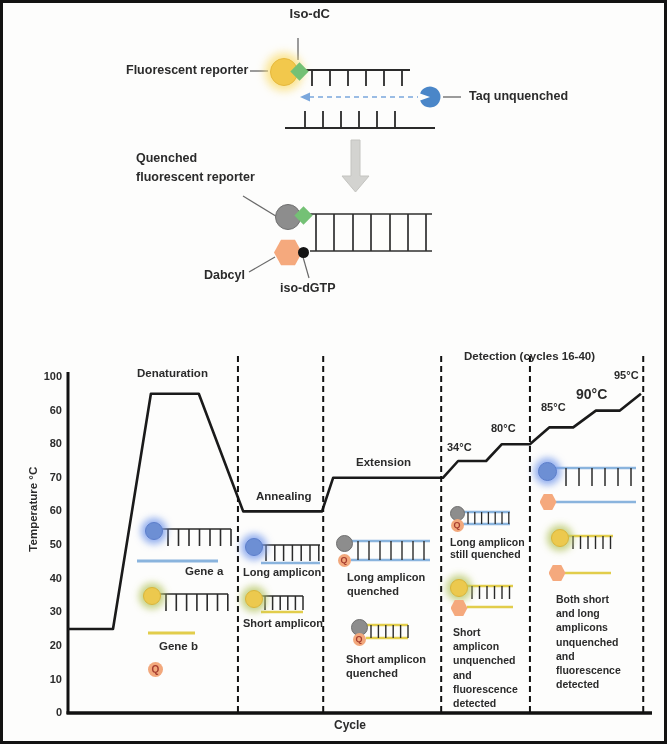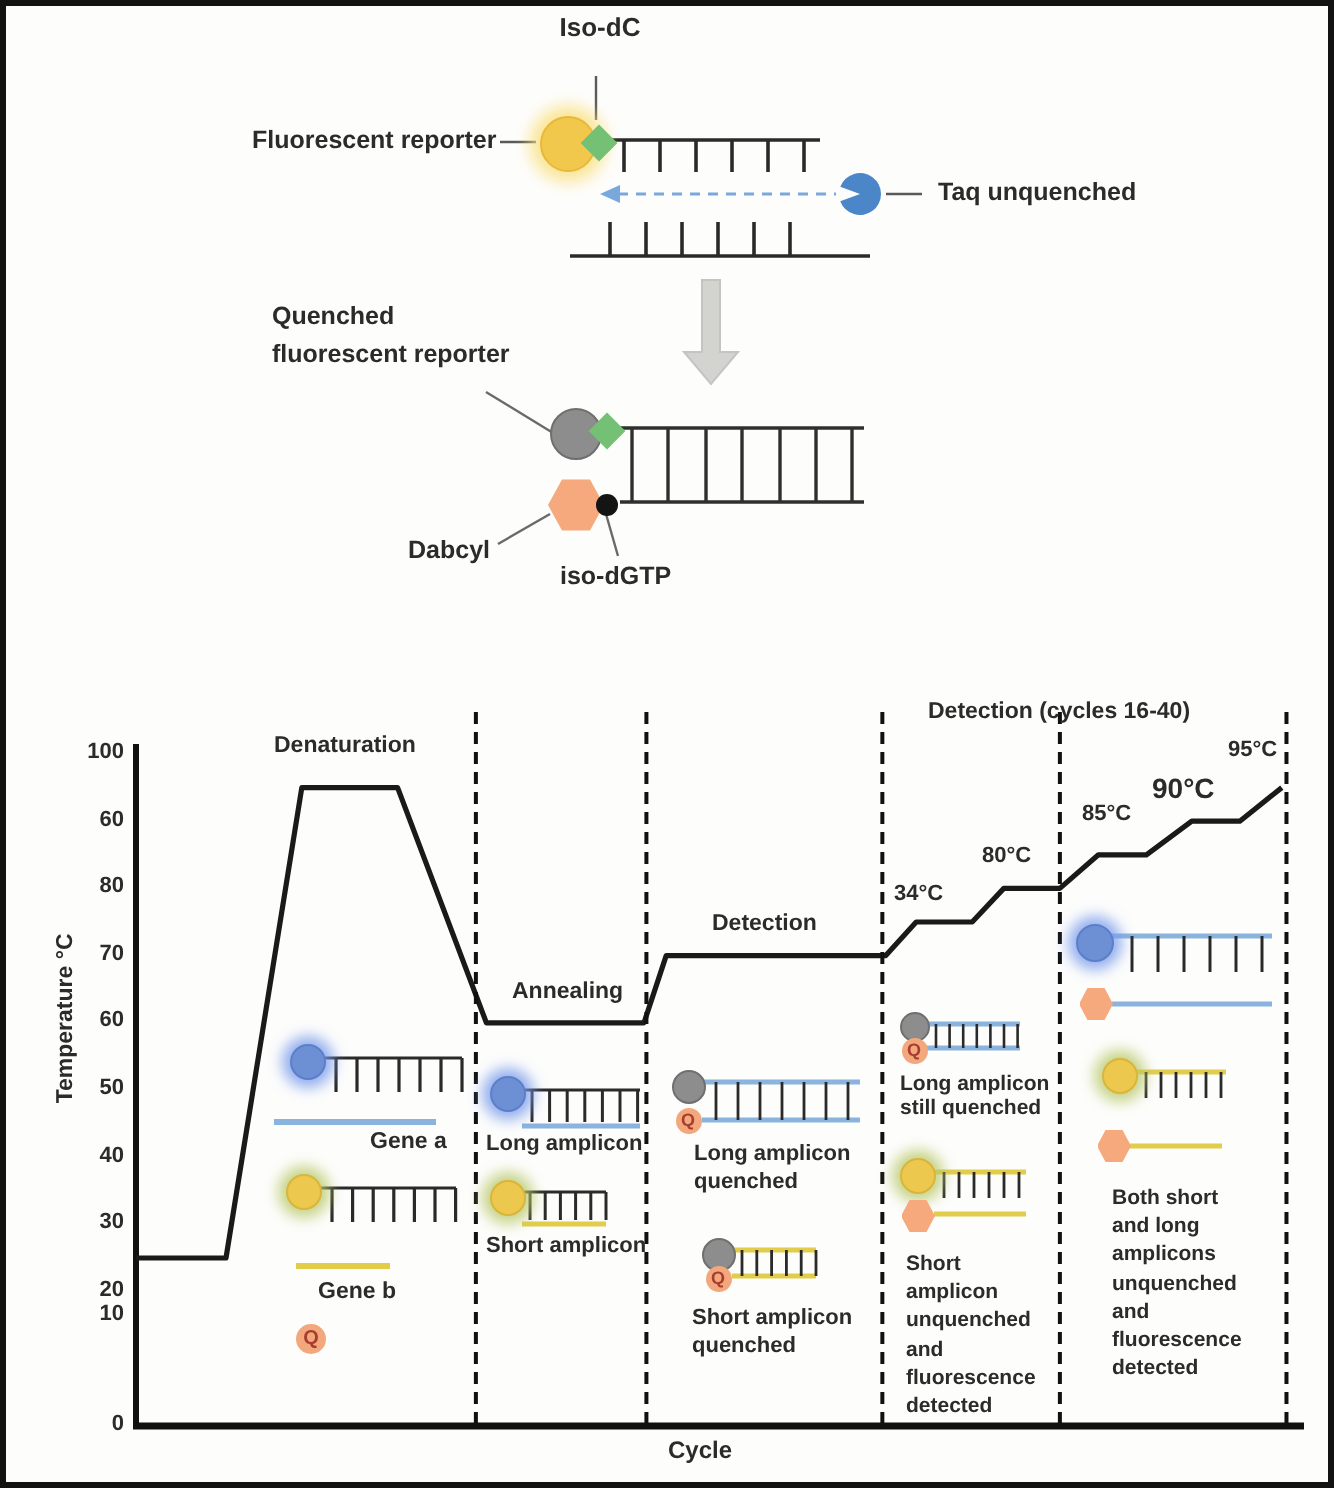--- a/index.html
+++ b/index.html
@@ -226,49 +226,49 @@
   <div class="dot gray-circ" style="left:449.5px;top:505.5px;width:13px;height:13px"></div>
   <div class="qbadge" style="left:450.5px;top:518.5px;width:13px;height:13px;font-size:9px;line-height:13px">Q</div>
   <div class="dot glow-yellow" style="left:450px;top:579px;width:16px;height:16px"></div>
   <div class="hex" style="left:450.5px;top:599.5px;width:17px;height:17px"></div>
 
   <div class="dot glow-blue" style="left:537.5px;top:461.5px;width:17px;height:17px"></div>
   <div class="hex" style="left:539.5px;top:493.5px;width:17px;height:17px"></div>
   <div class="dot glow-yellow" style="left:551px;top:529px;width:16px;height:16px"></div>
   <div class="hex" style="left:548.5px;top:564.5px;width:17px;height:17px"></div>
 
-  <div class="lbl" style="left:270px;top:6px;width:60px;text-align:center;font-size:13px">Iso-dC</div>
+  <div class="lbl" style="left:270px;top:6px;width:60px;text-align:right;font-size:13px">Iso-dC</div>
   <div class="lbl" style="left:126px;top:63px;font-size:12.5px">Fluorescent reporter</div>
   <div class="lbl" style="left:469px;top:89px;font-size:12.5px">
     <span class="it">Taq</span><span> unquenched</span>
   </div>
   <div class="lbl pre" style="left:136px;top:149px;font-size:12.5px;line-height:19px;white-space:pre-line">Quenched
 fluorescent reporter</div>
   <div class="lbl" style="left:204px;top:268px;font-size:12.5px">Dabcyl</div>
   <div class="lbl" style="left:280px;top:281px;font-size:12.5px">iso-dGTP</div>
 
   <div class="lbl" style="left:-22px;top:502px;width:110px;text-align:center;font-size:11.5px;transform:rotate(-90deg)">Temperature °C</div>
   <div id="yticks">
       <div class="ytick" style="top: 706px;">0</div>
-      <div class="ytick" style="top: 651px;">10</div>
+      <div class="ytick" style="top: 673px;">10</div>
       <div class="ytick" style="top: 638.8px;">20</div>
       <div class="ytick" style="top: 605.2px;">30</div>
       <div class="ytick" style="top: 571.6px;">40</div>
       <div class="ytick" style="top: 538px;">50</div>
       <div class="ytick" style="top: 504.4px; text-align: right;">60</div>
       <div class="ytick" style="top: 470.8px;">70</div>
       <div class="ytick" style="top: 437.2px;">80</div>
       <div class="ytick" style="top: 403.6px;">60</div>
       <div class="ytick" style="top: 370px;">100</div>
     </div>
   <div class="lbl" style="left:290px;top:718px;width:120px;text-align:center;font-size:12px">Cycle</div>
 
   <div class="lbl" style="left:137px;top:366px;font-size:11.5px">Denaturation</div>
   <div class="lbl" style="left:256px;top:489px;font-size:11.5px">Annealing</div>
-  <div class="lbl" style="left:356px;top:455px;font-size:11.5px">Detection</div>
+  <div class="lbl" style="left:356px;top:455px;font-size:11.5px">Extension</div>
   <div class="lbl" style="left:464px;top:349px;font-size:11.5px">Detection (cycles 16-40)</div>
 
   <div class="lbl" style="left:447px;top:441px;font-size:11px">34°C</div>
   <div class="lbl" style="left:491px;top:422px;font-size:11px">80°C</div>
   <div class="lbl" style="left:541px;top:401px;font-size:11px">85°C</div>
   <div class="lbl" style="left:576px;top:386px;font-size:14px">90°C</div>
   <div class="lbl" style="left:614px;top:369px;font-size:11px">95°C</div>
 
   <div class="lbl it" style="left:185px;top:564px;font-size:11.5px">Gene a</div>
   <div class="lbl it" style="left:159px;top:639px;font-size:11.5px">Gene b</div>

